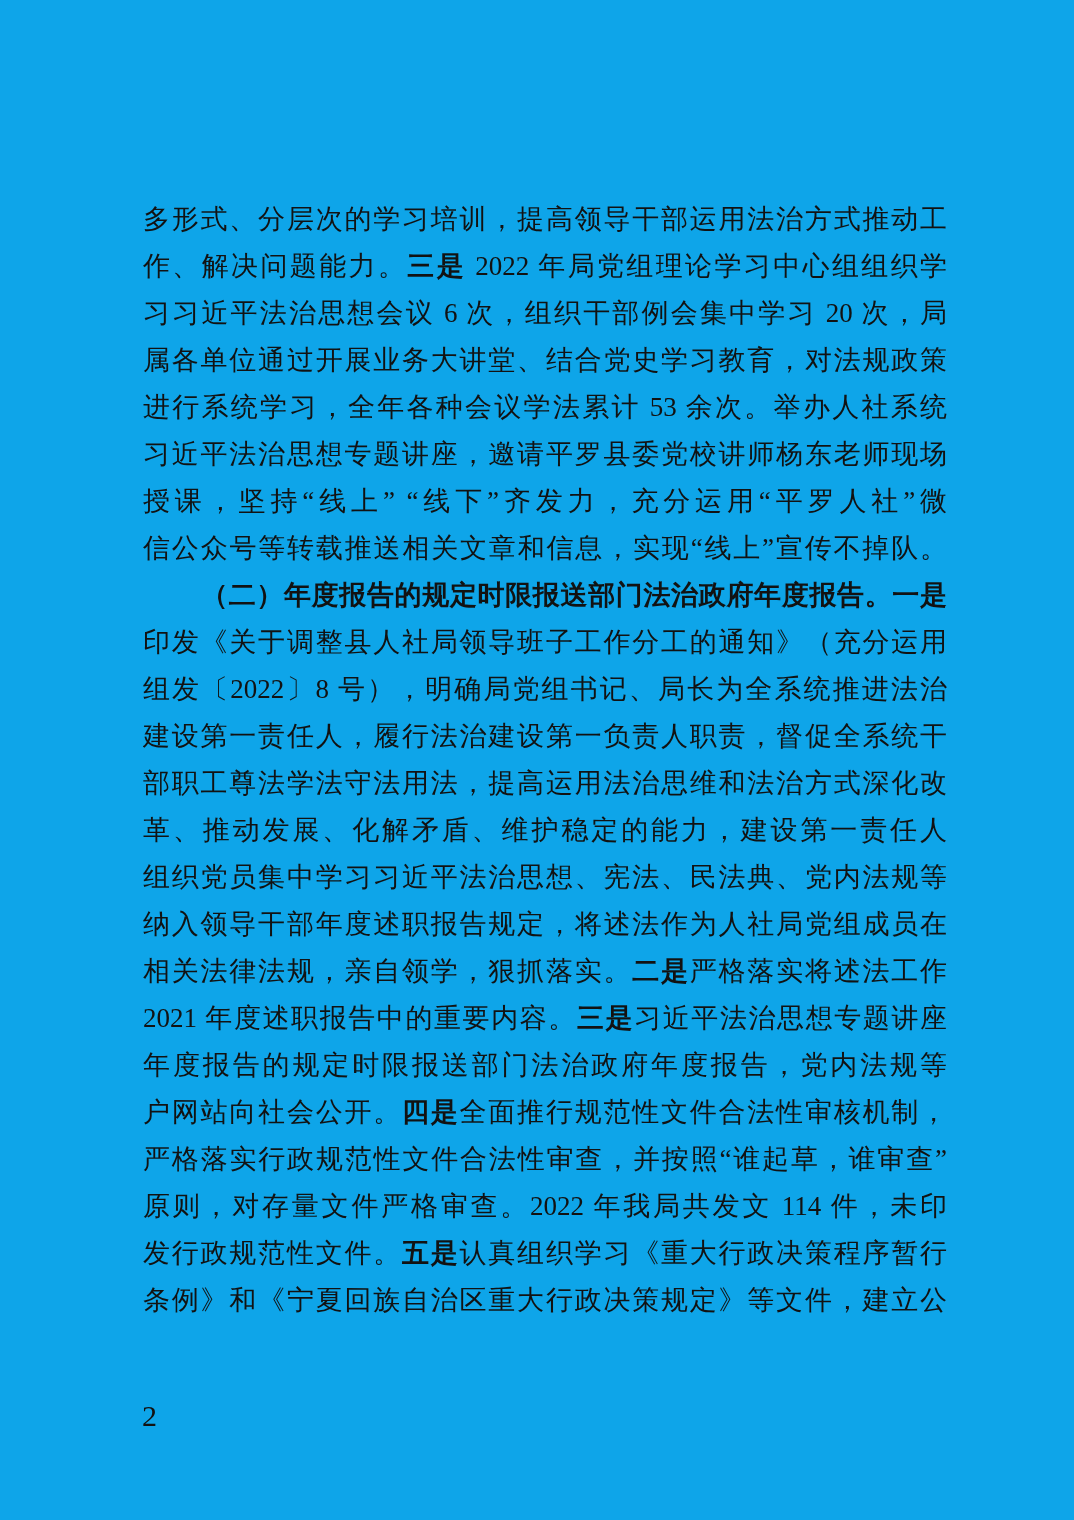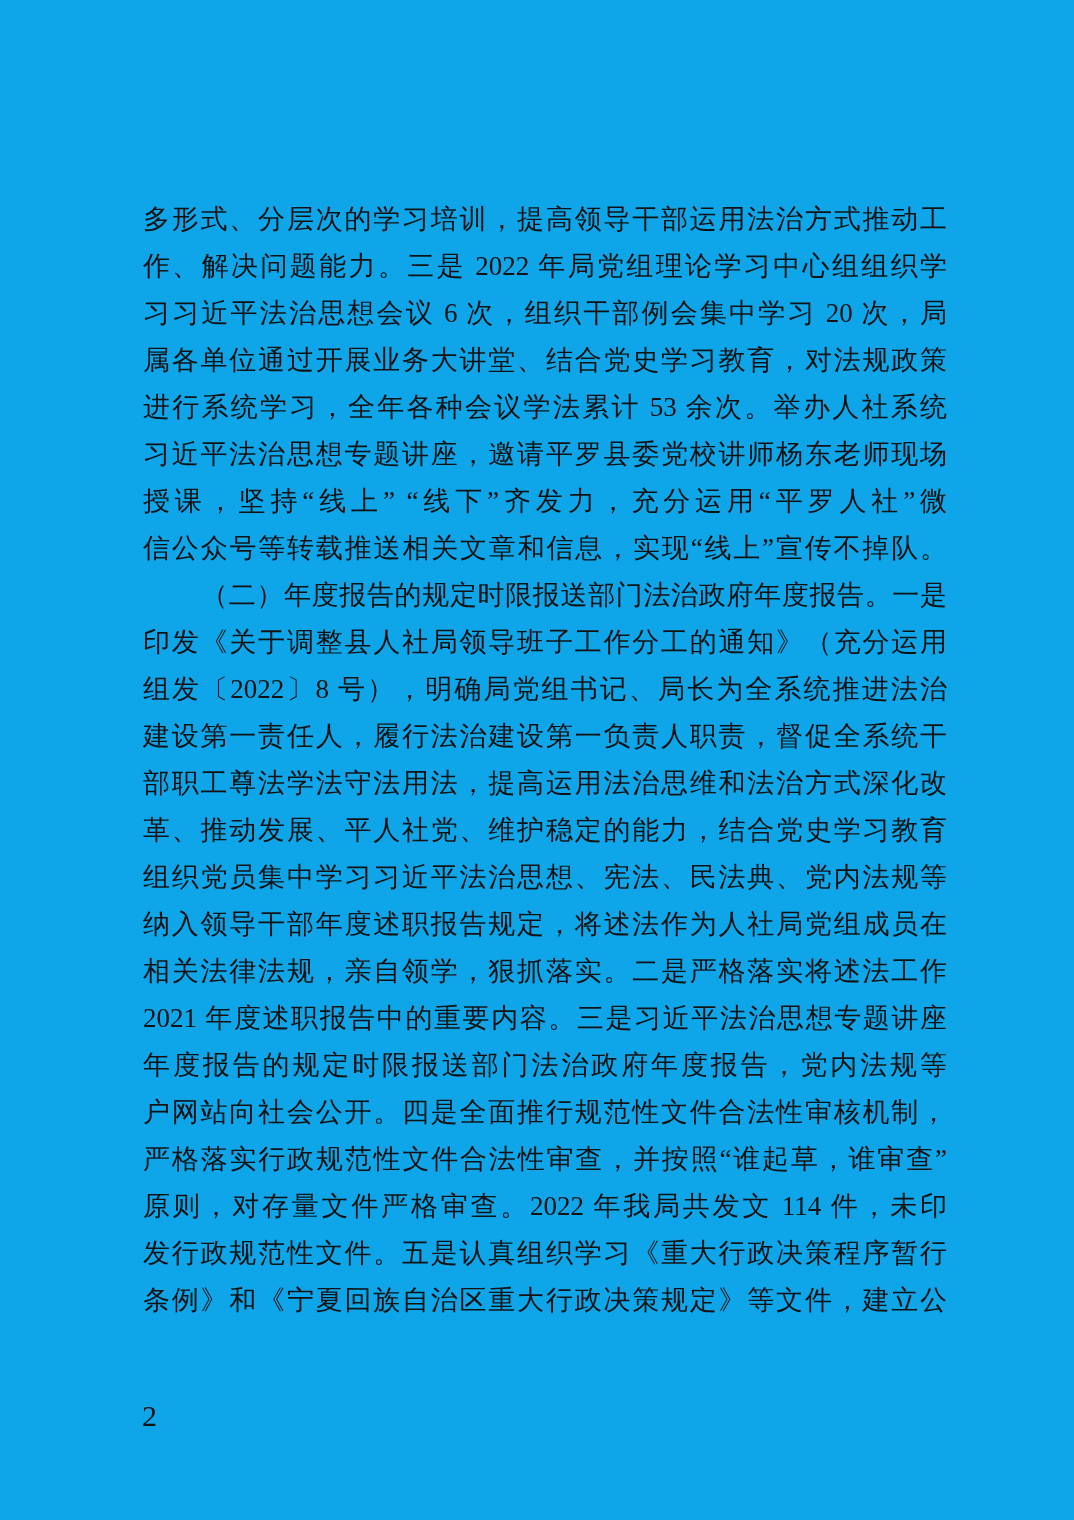--- a/index.html
+++ b/index.html
@@ -29,21 +29,21 @@
     line-height: 47px;
     text-align: justify;
     text-align-last: justify;
     white-space: normal;
     overflow: hidden;
   }
   .line.indent {
     padding-left: 58px;
   }
   .bold {
-    font-weight: normal;
+    font-weight: bold;
   }
   .page-number {
     position: absolute;
     left: 142px;
     top: 1396px;
     font-size: 30px;
     line-height: 40px;
     text-align: left;
     color: #121212;
   }
@@ -59,21 +59,21 @@
     <div class="line"><span>属各单位通过开展业务大讲堂、结合党史学习教育，对法规政策</span></div>
     <div class="line"><span>进行系统学习，全年各种会议学法累计 53 余次。举办人社系统</span></div>
     <div class="line"><span>习近平法治思想专题讲座，邀请平罗县委党校讲师杨东老师现场</span></div>
     <div class="line"><span>授课，坚持“线上” “线下”齐发力，充分运用“平罗人社”微</span></div>
     <div class="line"><span>信公众号等转载推送相关文章和信息，实现“线上”宣传不掉队。</span></div>
     <div class="line indent"><span class="bold">（二）年度报告的规定时限报送部门法治政府年度报告。一是</span></div>
     <div class="line"><span>印发《关于调整县人社局领导班子工作分工的通知》（充分运用</span></div>
     <div class="line"><span>组发〔2022〕8 号），明确局党组书记、局长为全系统推进法治</span></div>
     <div class="line"><span>建设第一责任人，履行法治建设第一负责人职责，督促全系统干</span></div>
     <div class="line"><span>部职工尊法学法守法用法，提高运用法治思维和法治方式深化改</span></div>
-    <div class="line"><span>革、推动发展、平人社党、维护稳定的能力，结合党史学习教育</span></div>
+    <div class="line"><span>革、推动发展、化解矛盾、维护稳定的能力，建设第一责任人</span></div>
     <div class="line"><span>组织党员集中学习习近平法治思想、宪法、民法典、党内法规等</span></div>
     <div class="line"><span>纳入领导干部年度述职报告规定，将述法作为人社局党组成员在</span></div>
     <div class="line"><span>相关法律法规，亲自领学，狠抓落实。</span><span class="bold">二是</span><span>严格落实将述法工作</span></div>
     <div class="line"><span>2021 年度述职报告中的重要内容。</span><span class="bold">三是</span><span>习近平法治思想专题讲座</span></div>
     <div class="line"><span>年度报告的规定时限报送部门法治政府年度报告，党内法规等</span></div>
     <div class="line"><span>户网站向社会公开。</span><span class="bold">四是</span><span>全面推行规范性文件合法性审核机制，</span></div>
     <div class="line"><span>严格落实行政规范性文件合法性审查，并按照“谁起草，谁审查”</span></div>
     <div class="line"><span>原则，对存量文件严格审查。2022 年我局共发文 114 件，未印</span></div>
     <div class="line"><span>发行政规范性文件。</span><span class="bold">五是</span><span>认真组织学习《重大行政决策程序暂行</span></div>
     <div class="line"><span>条例》和《宁夏回族自治区重大行政决策规定》等文件，建立公</span></div>

